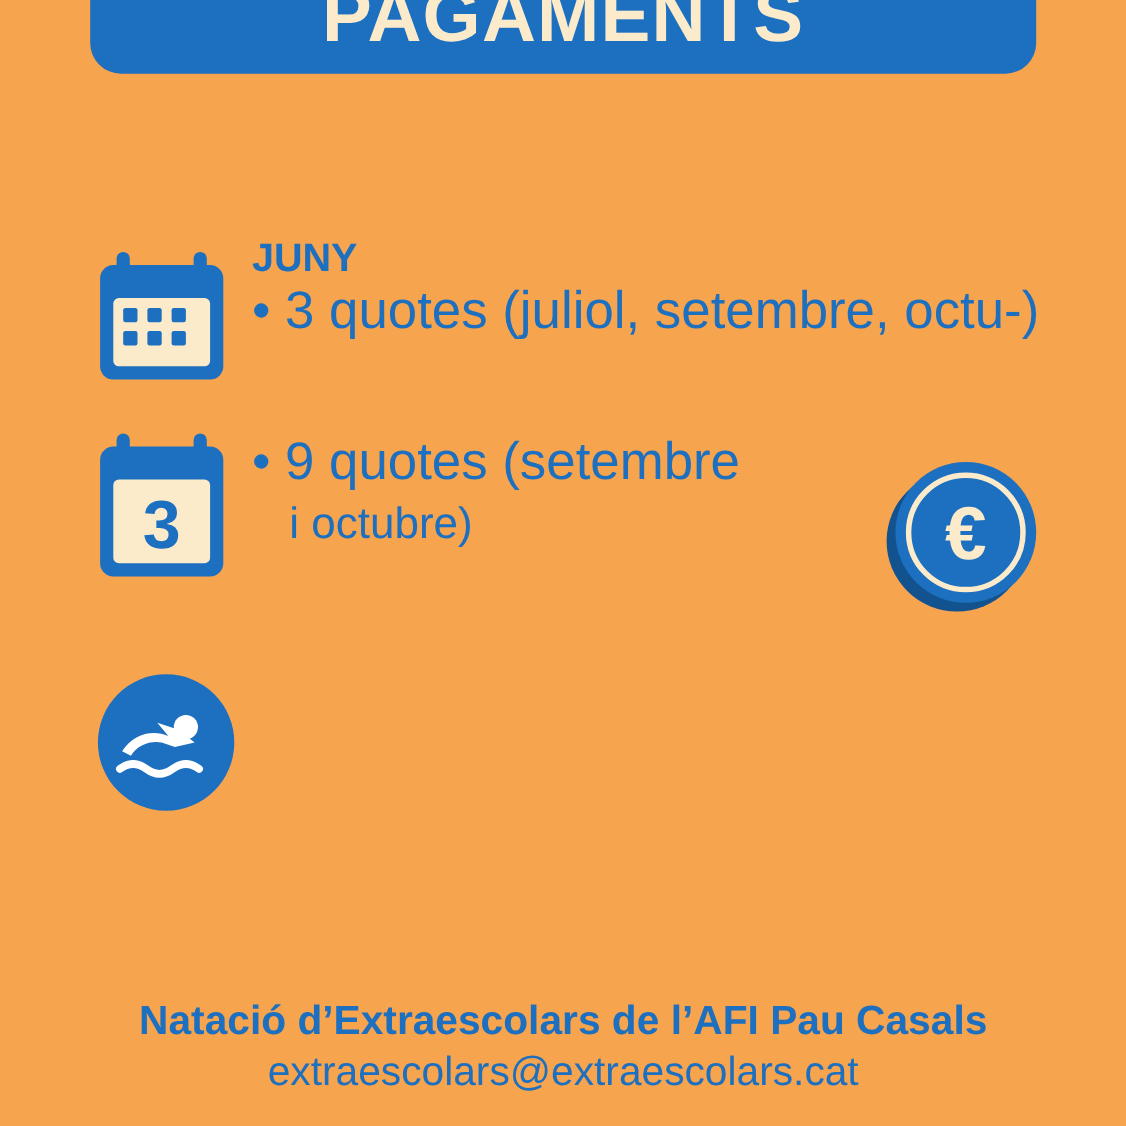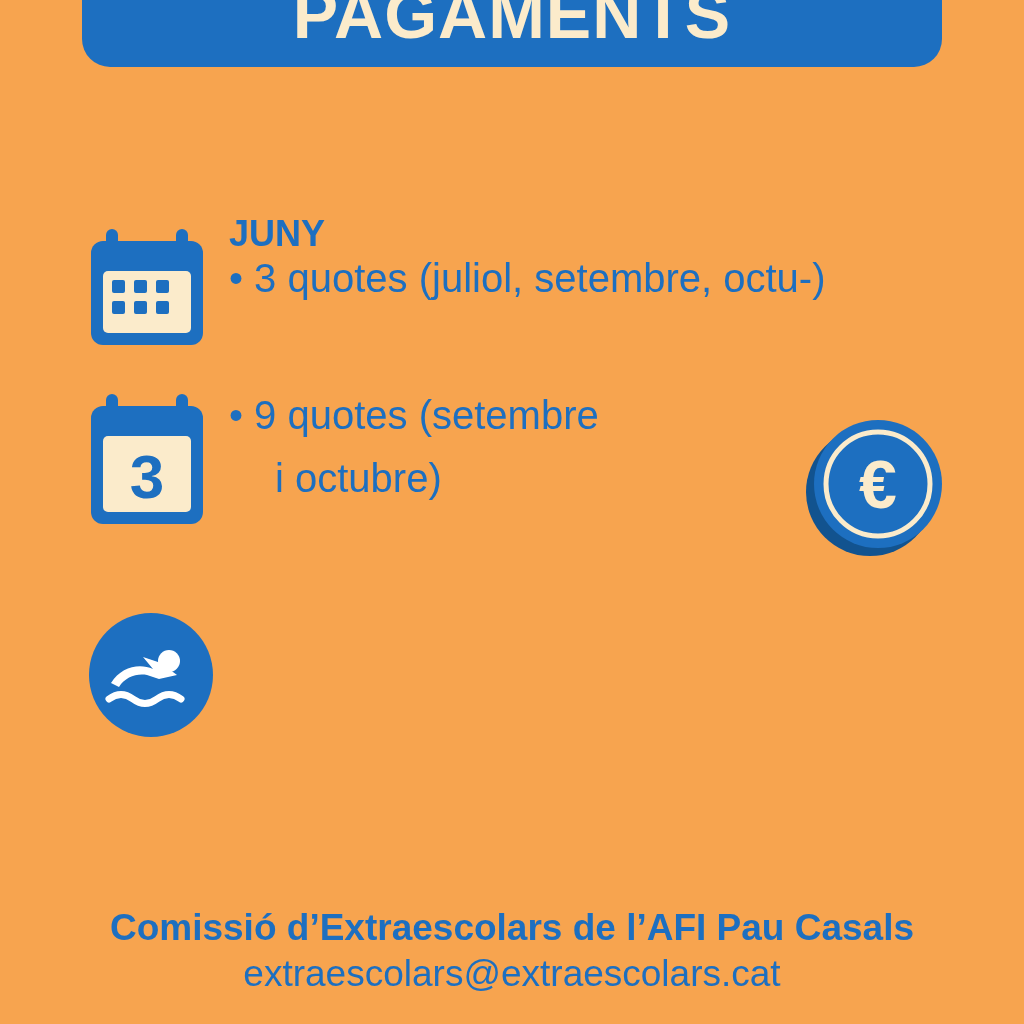--- a/index.html
+++ b/index.html
@@ -55,30 +55,30 @@
   }
   .row-heading {
     color: #1D6FC0;
     font-weight: bold;
     font-size: 36px;
     line-height: 1.05;
     margin: 0 0 2px 0;
   }
   .bullet {
     color: #1D6FC0;
-    font-size: 40px;
+    font-size: 48px;
     line-height: 1.18;
     margin: 0;
     white-space: nowrap;
   }
   .cont {
     color: #1D6FC0;
     font-size: 40px;
     line-height: 1.18;
-    margin: 16px;
+    margin: 4px;
     padding-left: 30px;
     white-space: nowrap;
   }
 
   #row-juny      { left: 78px; top: 215px;  width: 900px; }
   #row-setembre  { left: 78px; top: 392px;  width: 660px; }
   #row-natacio   { left: 78px; top: 605px;  width: 900px; }
 
   
   .coin-wrap {
@@ -171,15 +171,15 @@
     <svg width="140" height="140" viewBox="0 0 140 140">
       <circle cx="70" cy="70" r="62" fill="#1D6FC0"></circle>
       <circle cx="88" cy="56" r="11" fill="#FFFFFF"></circle>
       <path d="M30 78 C40 62 58 58 72 64 L62 52 L80 58 L96 70 L78 74 L66 70 C56 68 44 72 38 82 Z" fill="#FFFFFF"></path>
       <path d="M28 94 q12 -9 24 0 q12 9 24 0 q12 -9 24 0" stroke="#FFFFFF" stroke-width="7" fill="none" stroke-linecap="round"></path>
     </svg>
   </div>
 </div>
 
 <div class="footer">
-  <p class="footer-line1">Comissió d’Extraescolars de l’AFI Pau Casals</p>
+  <p class="footer-line1">Natació d’Extraescolars de l’AFI Pau Casals</p>
   <p class="footer-line2">extraescolars@extraescolars.cat</p>
 </div>
 
 </body></html>

